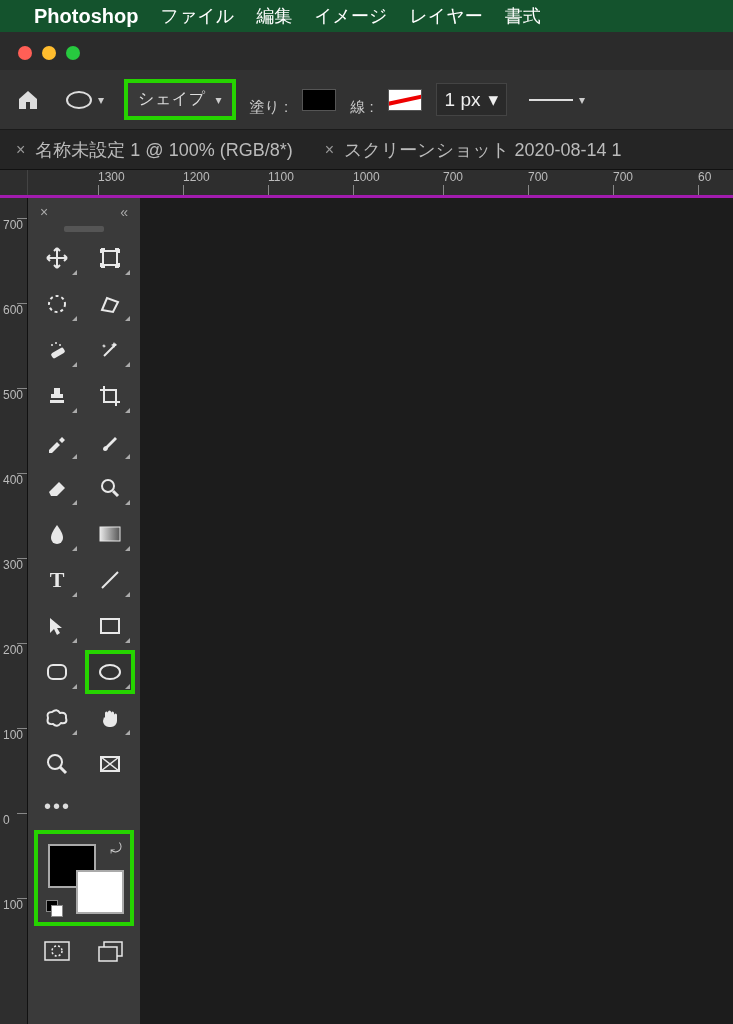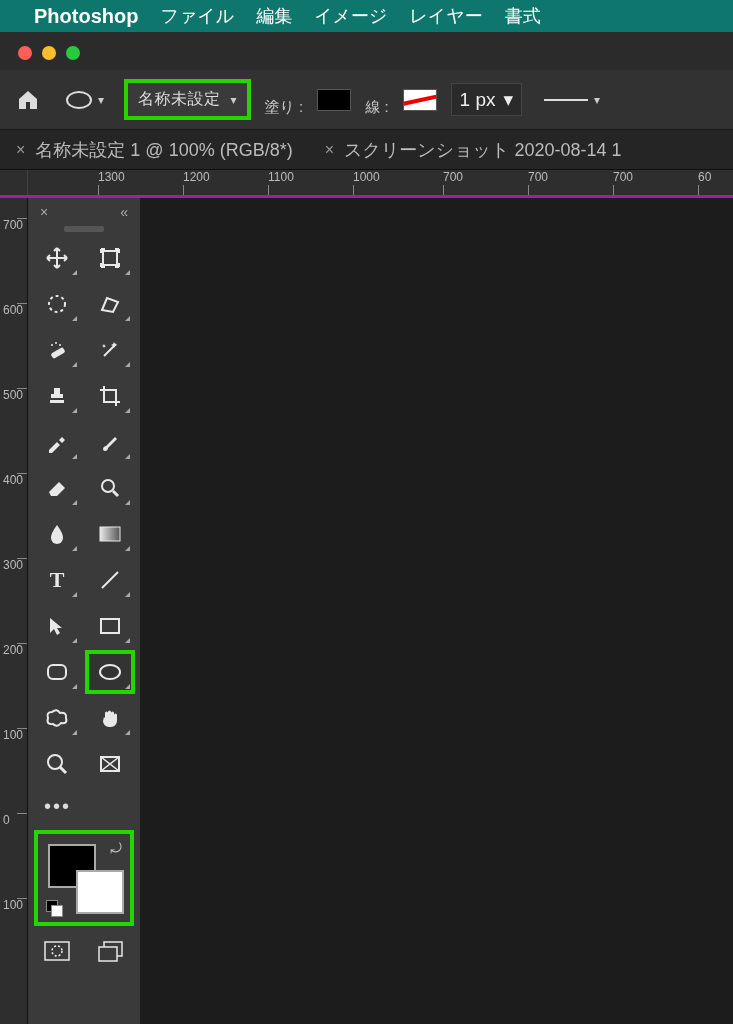--- a/index.html
+++ b/index.html
@@ -1,19 +1,19 @@
 <!DOCTYPE html>
 <html><head>
 <meta charset="utf-8">
 <style>
   * { box-sizing: border-box; margin: 0; padding: 0; font-family: -apple-system, "Hiragino Sans", "Helvetica Neue", Arial, sans-serif; }
   body { width: 733px; height: 1024px; background: #1a1a1a; color: #e0e0e0; overflow: hidden; position: relative; }
 
   
-  .menubar { height: 16px; background: #0f766e; display: flex; align-items: center; padding: 16px 12px; gap: 22px; font-size: 18px; font-weight: 500; color: #fff; }
+  .menubar { height: 16px; background: #14532d; display: flex; align-items: center; padding: 16px 12px; gap: 22px; font-size: 18px; font-weight: 500; color: #fff; }
   .menubar .apple { font-size: 20px; }
   .menubar .app-name { font-weight: 700; font-size: 20px; }
   .menubar .menu-item { cursor: default; }
 
   
   .window { background: #2b2b2b; }
   .traffic { display: flex; gap: 10px; padding: 14px 18px 10px 18px; }
   .traffic .dot { width: 14px; height: 14px; border-radius: 50%; }
   .dot.red { background: #ff5f56; }
   .dot.yellow { background: #ffbd2e; }
@@ -105,21 +105,21 @@
     <div class="home-btn">
       <svg width="24" height="24" viewBox="0 0 24 24">
           <path d="M3 11 L12 3 L21 11 V21 H14 V14 H10 V21 H3 Z" fill="#ddd"></path>
         </svg>
     </div>
     <div class="tool-preset">
       <span class="ellipse-shape"></span>
       <span class="chev">▾</span>
     </div>
     <div class="shape-mode">
-      <span class="label">名称未設定</span>
+      <span class="label">シェイプ</span>
       <span class="chev">▾</span>
     </div>
     <span class="opt-label">塗り :</span>
     <div class="swatch"></div>
     <span class="opt-label">線 :</span>
     <div class="swatch none"></div>
     <div class="stroke-width">
       <span>1 px</span>
       <span class="chev">▾</span>
     </div>

